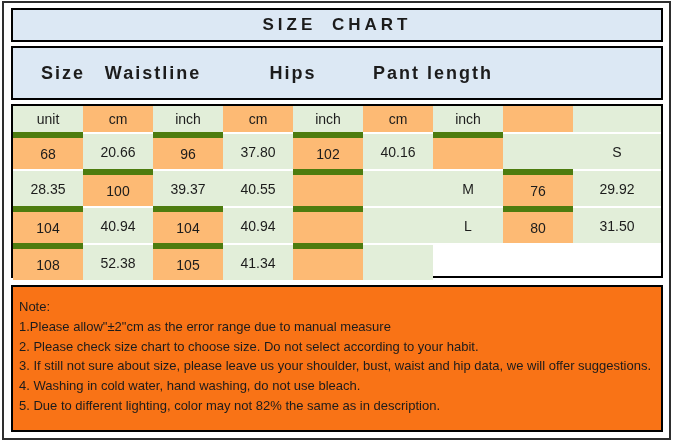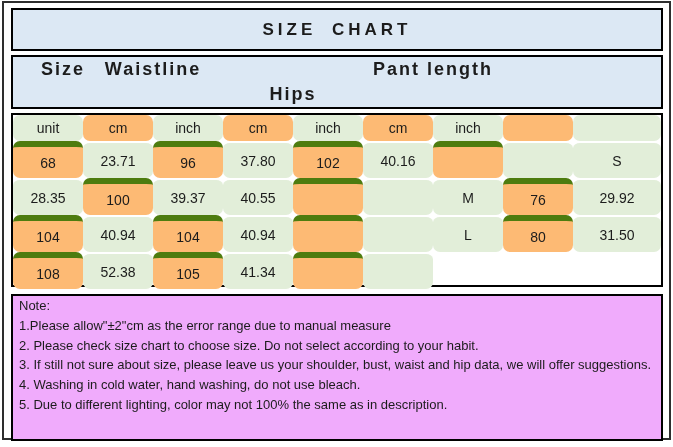--- a/index.html
+++ b/index.html
@@ -20,21 +20,21 @@
     flex-direction: column;
     background: #ffffff;
   }
   .box {
     box-sizing: border-box;
     border: 2px solid #000000;
     width: 100%;
     flex: none;
   }
   .title-box {
-    height: 43px;
+    height: 34px;
     margin-bottom: 4px;
     background: #dce8f4;
     display: flex;
     align-items: center;
     justify-content: center;
     font-size: 17px;
     font-weight: bold;
     letter-spacing: 4px;
     word-spacing: 7px;
   }
@@ -62,63 +62,62 @@
     grid-template-columns: 70px 70px 70px 70px 70px 70px 70px 70px 1fr;
     grid-template-rows: 26px 37px 37px 37px 37px;
     font-size: 14px;
   }
   .cell {
     display: flex;
     align-items: center;
     justify-content: center;
     box-sizing: border-box;
     overflow: hidden;
-    border-radius: 7px;
   }
   .g { background: #e2eed9; }
   .w { background: #fdba74; }
   .rt.w { border-top: 6px solid #4d7c0f; }
   .rt.g { border-top: 2px solid #ffffff; }
   .note-box {
     height: 147px;
-    background: #f0abfc;
-    padding: 0 2px 2px 6px;
+    background: #f97316;
+    padding: 10px 2px 2px 6px;
     font-size: 13px;
     line-height: 19.8px;
   }
   .note-line { white-space: normal; }
 </style>
 </head>
 <body>
 
 <div class="outer">
 
   <div class="box title-box">SIZE CHART</div>
 
   <div class="box header-box">
     <div class="hc hc-size">Size</div>
     <div class="hc hc-waist">Waistline</div>
+    <div class="hc hc-hips">Hips</div>
     <div class="hc hc-pant">Pant length</div>
-    <div class="hc hc-hips">Hips</div>
   </div>
 
   <div class="box body-box">
 
     <div class="cell g">unit</div>
     <div class="cell w">cm</div>
     <div class="cell g">inch</div>
     <div class="cell w">cm</div>
     <div class="cell g">inch</div>
     <div class="cell w">cm</div>
     <div class="cell g">inch</div>
     <div class="cell w"></div>
     <div class="cell g"></div>
 
     <div class="cell w rt">68</div>
-    <div class="cell g rt">23.71</div>
+    <div class="cell g rt">20.66</div>
     <div class="cell w rt">96</div>
     <div class="cell g rt">37.80</div>
     <div class="cell w rt">102</div>
     <div class="cell g rt">40.16</div>
     <div class="cell w rt"></div>
     <div class="cell g rt"></div>
 
     <div class="cell g rt">S</div>
     <div class="cell g rt">28.35</div>
     <div class="cell w rt">100</div>
@@ -147,16 +146,16 @@
     <div class="cell w rt"></div>
     <div class="cell g rt"></div>
   </div>
 
   <div class="box note-box">
     <div class="note-line">Note:</div>
     <div class="note-line">1.Please allow"±2"cm as the error range due to manual measure</div>
     <div class="note-line">2. Please check size chart to choose size. Do not select according to your habit.</div>
     <div class="note-line">3. If still not sure about size, please leave us your shoulder, bust, waist and hip data, we will offer suggestions.</div>
     <div class="note-line">4. Washing in cold water, hand washing, do not use bleach.</div>
-    <div class="note-line">5. Due to different lighting, color may not 100% the same as in description.</div>
+    <div class="note-line">5. Due to different lighting, color may not 82% the same as in description.</div>
   </div>
 
 </div>
 
 </body></html>

